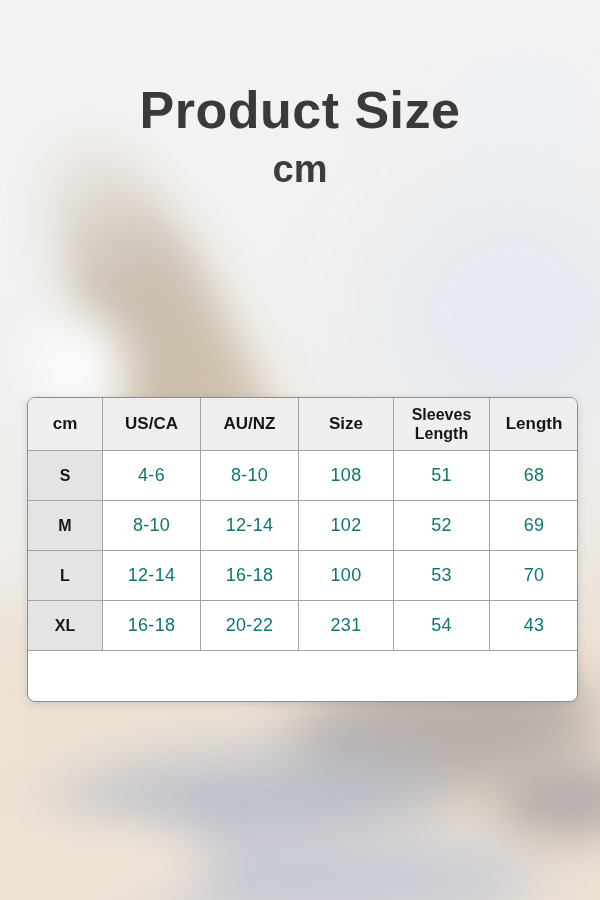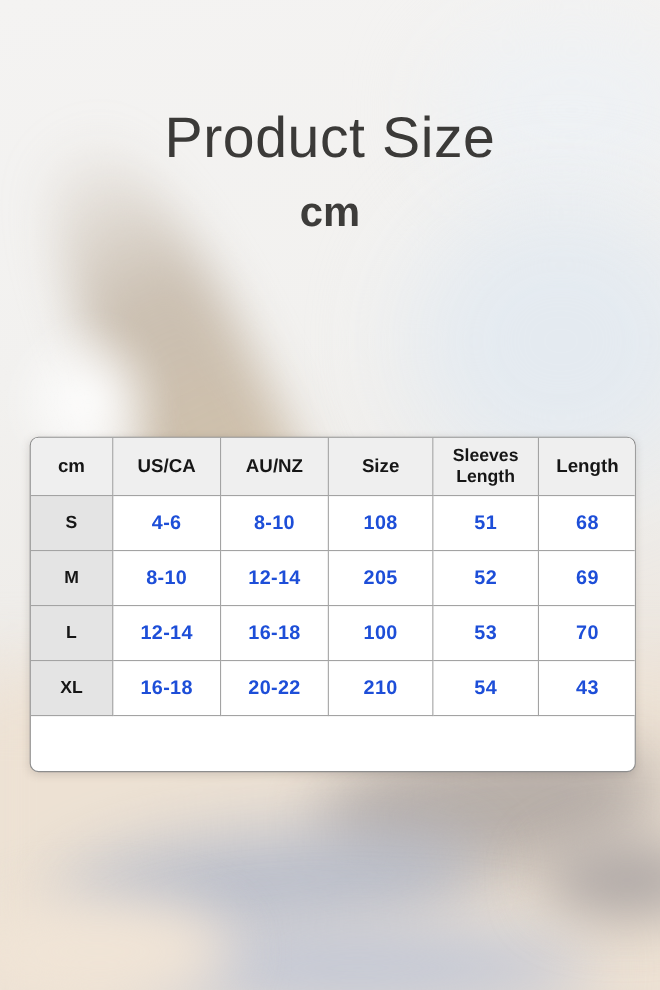--- a/index.html
+++ b/index.html
@@ -27,22 +27,22 @@
   .blur-cloud-blue-2    { left: 110px; top: 840px; width: 430px; height: 80px;  background: #c2c7d5; filter: blur(30px); border-radius: 50%; }
   .blur-cloud-gray-2    { left: 495px; top: 765px; width: 150px; height: 70px;  background: #aea7a5; filter: blur(25px); border-radius: 50%; }
   .blur-cream-low       { left: -30px; top: 815px; width: 240px; height: 100px; background: #f0e4d6; filter: blur(25px); border-radius: 50%; }
 
   
   .heading {
     position: absolute; left: 0; top: 80px; width: 600px;
     text-align: center; z-index: 2;
   }
   .title {
-    margin: 16px;
-    font-size: 52px; font-weight: 400;
+    margin: 0;
+    font-size: 52px; font-weight: 700;
     letter-spacing: .5px;
     color: #3b3a38;
   }
   .subtitle {
     margin-top: 8px;
     font-size: 38px; font-weight: 600;
     color: #3d3c3a;
   }
 
   
@@ -78,22 +78,22 @@
   }
   thead th:nth-child(5) { font-size: 16px; line-height: 1.2; padding: 0 12px; }
   tbody tr { height: 50px; }
   tbody th {
     background: #e4e4e4;
     font-size: 16px; font-weight: 700;
     color: #161616;
   }
   tbody td {
     background: #ffffff;
-    font-size: 18px; font-weight: 700;
-    color: #1d4ed8;
+    font-size: 18px; font-weight: 400;
+    color: #0f766e;
     letter-spacing: .3px;
   }
 </style>
 </head>
 <body>
 
 <div class="stage">
 
   <div class="bg">
     <div class="blur-sky-top-right"></div>
@@ -139,37 +139,37 @@
           <td>4-6</td>
           <td>8-10</td>
           <td>108</td>
           <td>51</td>
           <td>68</td>
         </tr>
         <tr>
           <th>M</th>
           <td>8-10</td>
           <td>12-14</td>
-          <td>205</td>
+          <td>102</td>
           <td>52</td>
           <td>69</td>
         </tr>
         <tr>
           <th>L</th>
           <td>12-14</td>
           <td>16-18</td>
           <td>100</td>
           <td>53</td>
           <td>70</td>
         </tr>
         <tr>
           <th>XL</th>
           <td>16-18</td>
           <td>20-22</td>
-          <td>210</td>
+          <td>231</td>
           <td>54</td>
           <td>43</td>
         </tr>
       </tbody>
     </table>
   </div>
 
 </div>
 
 </body></html>

